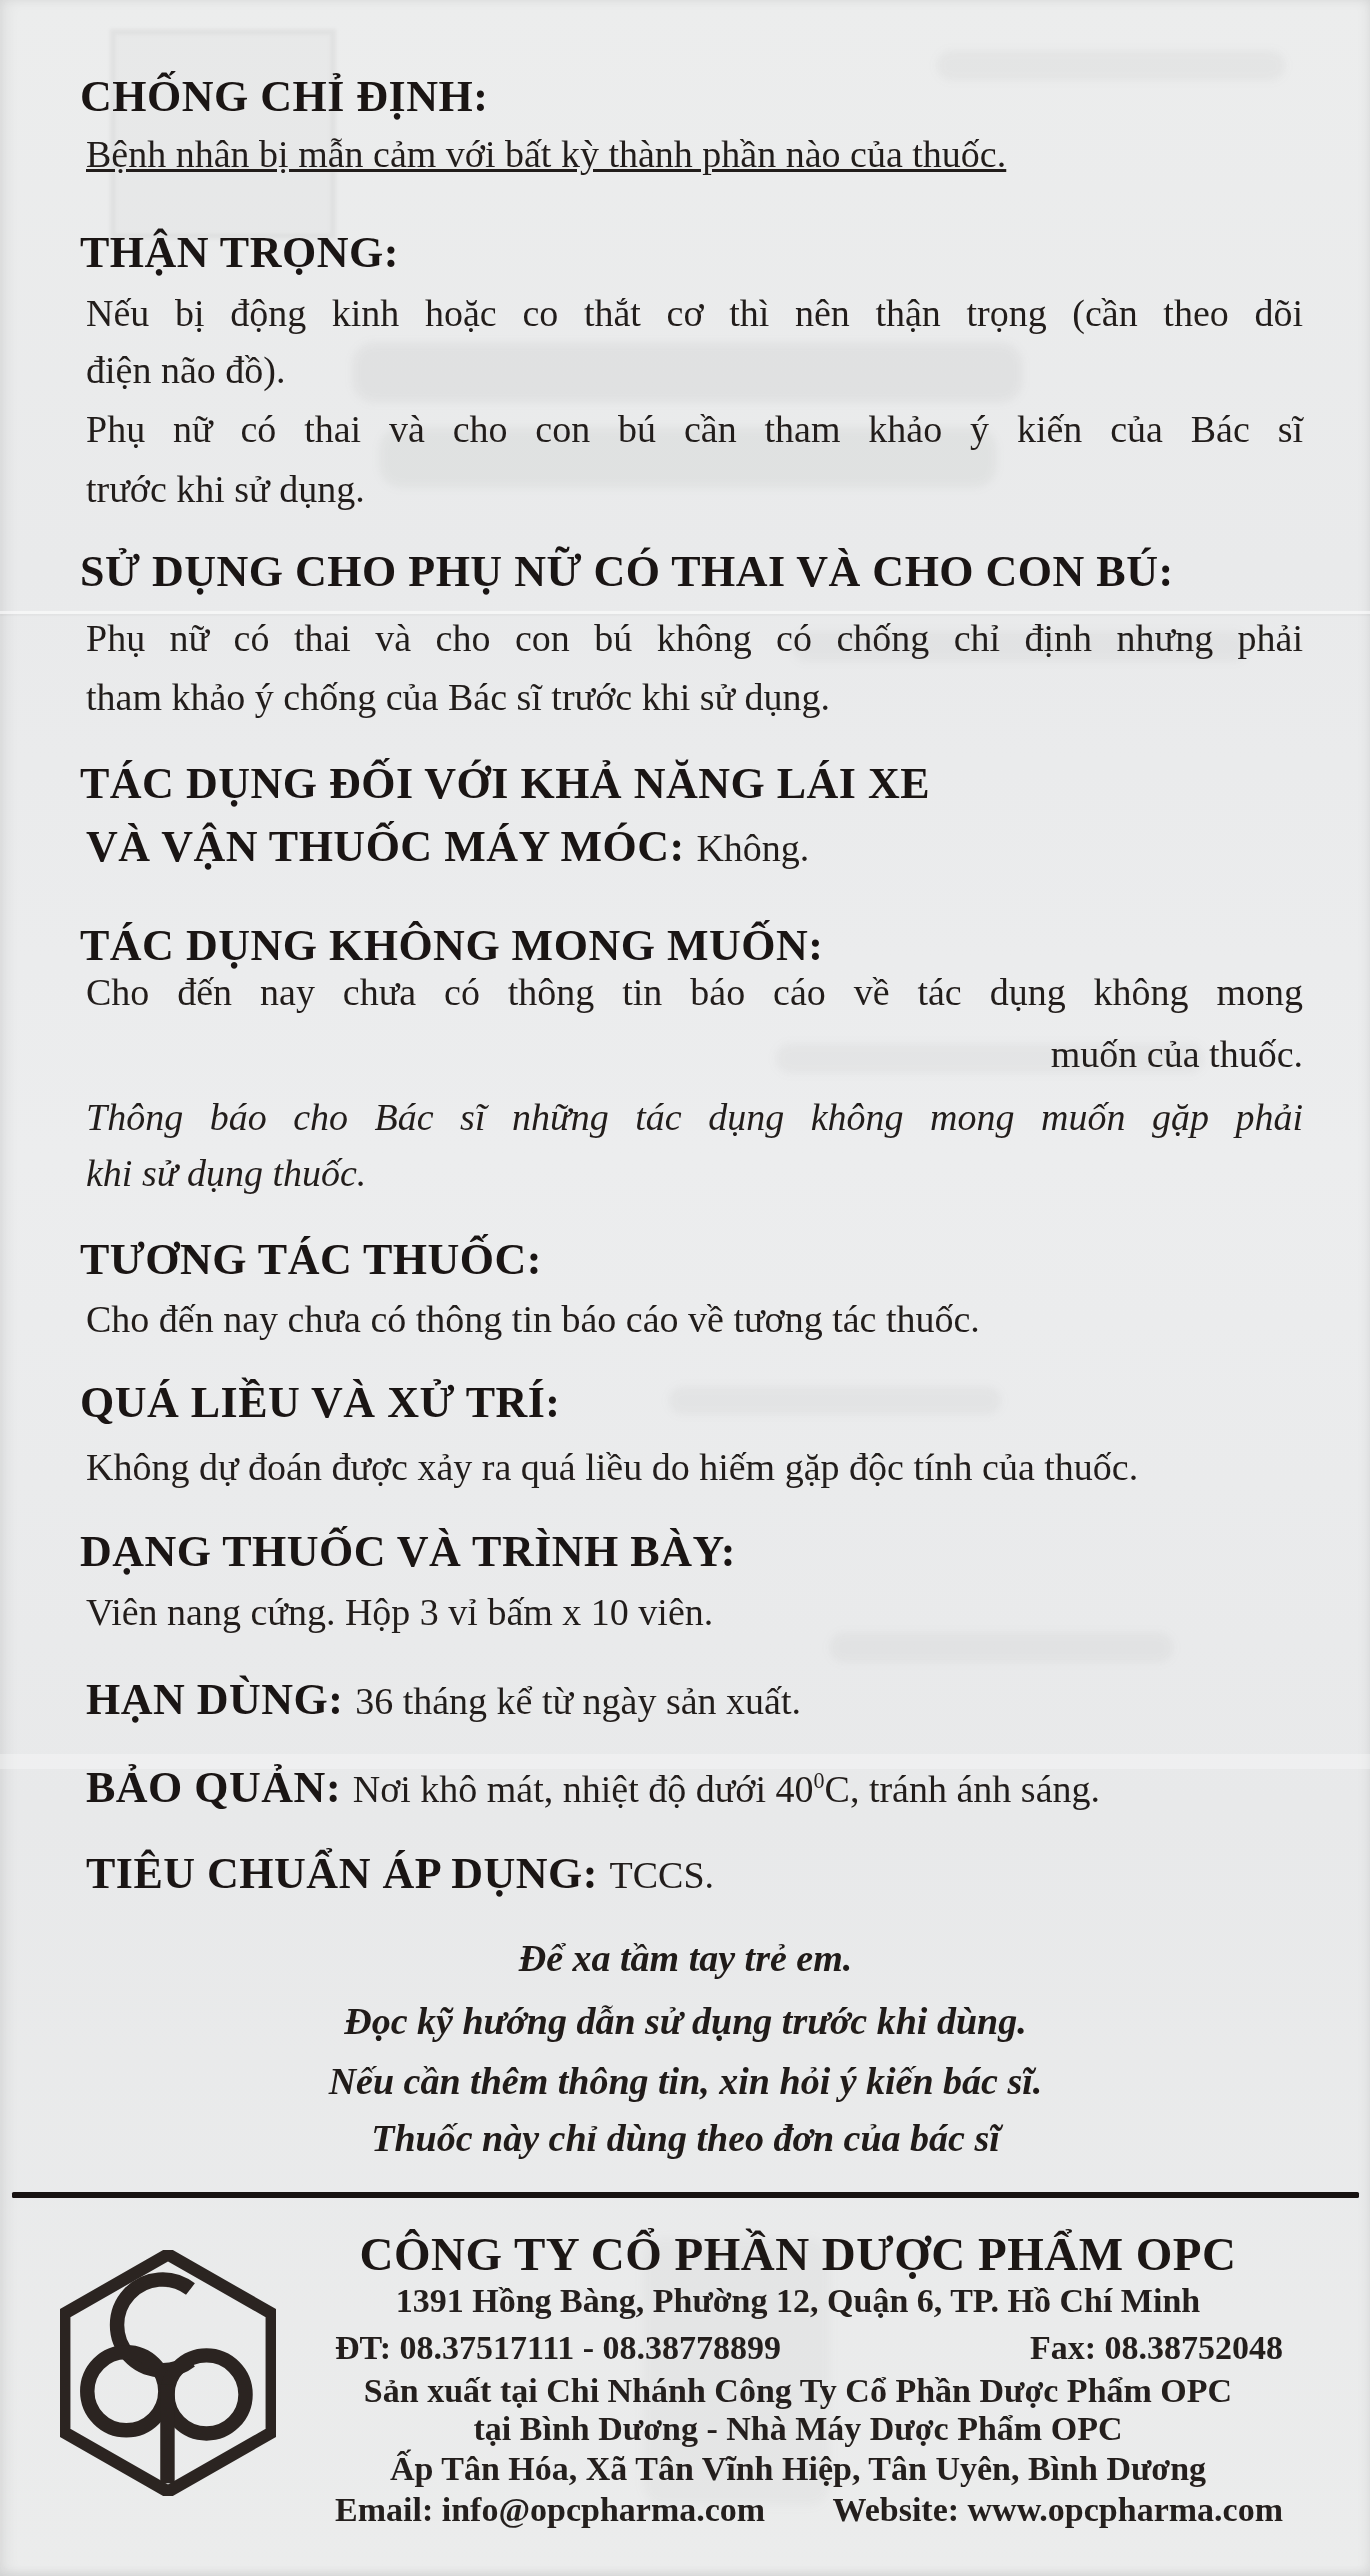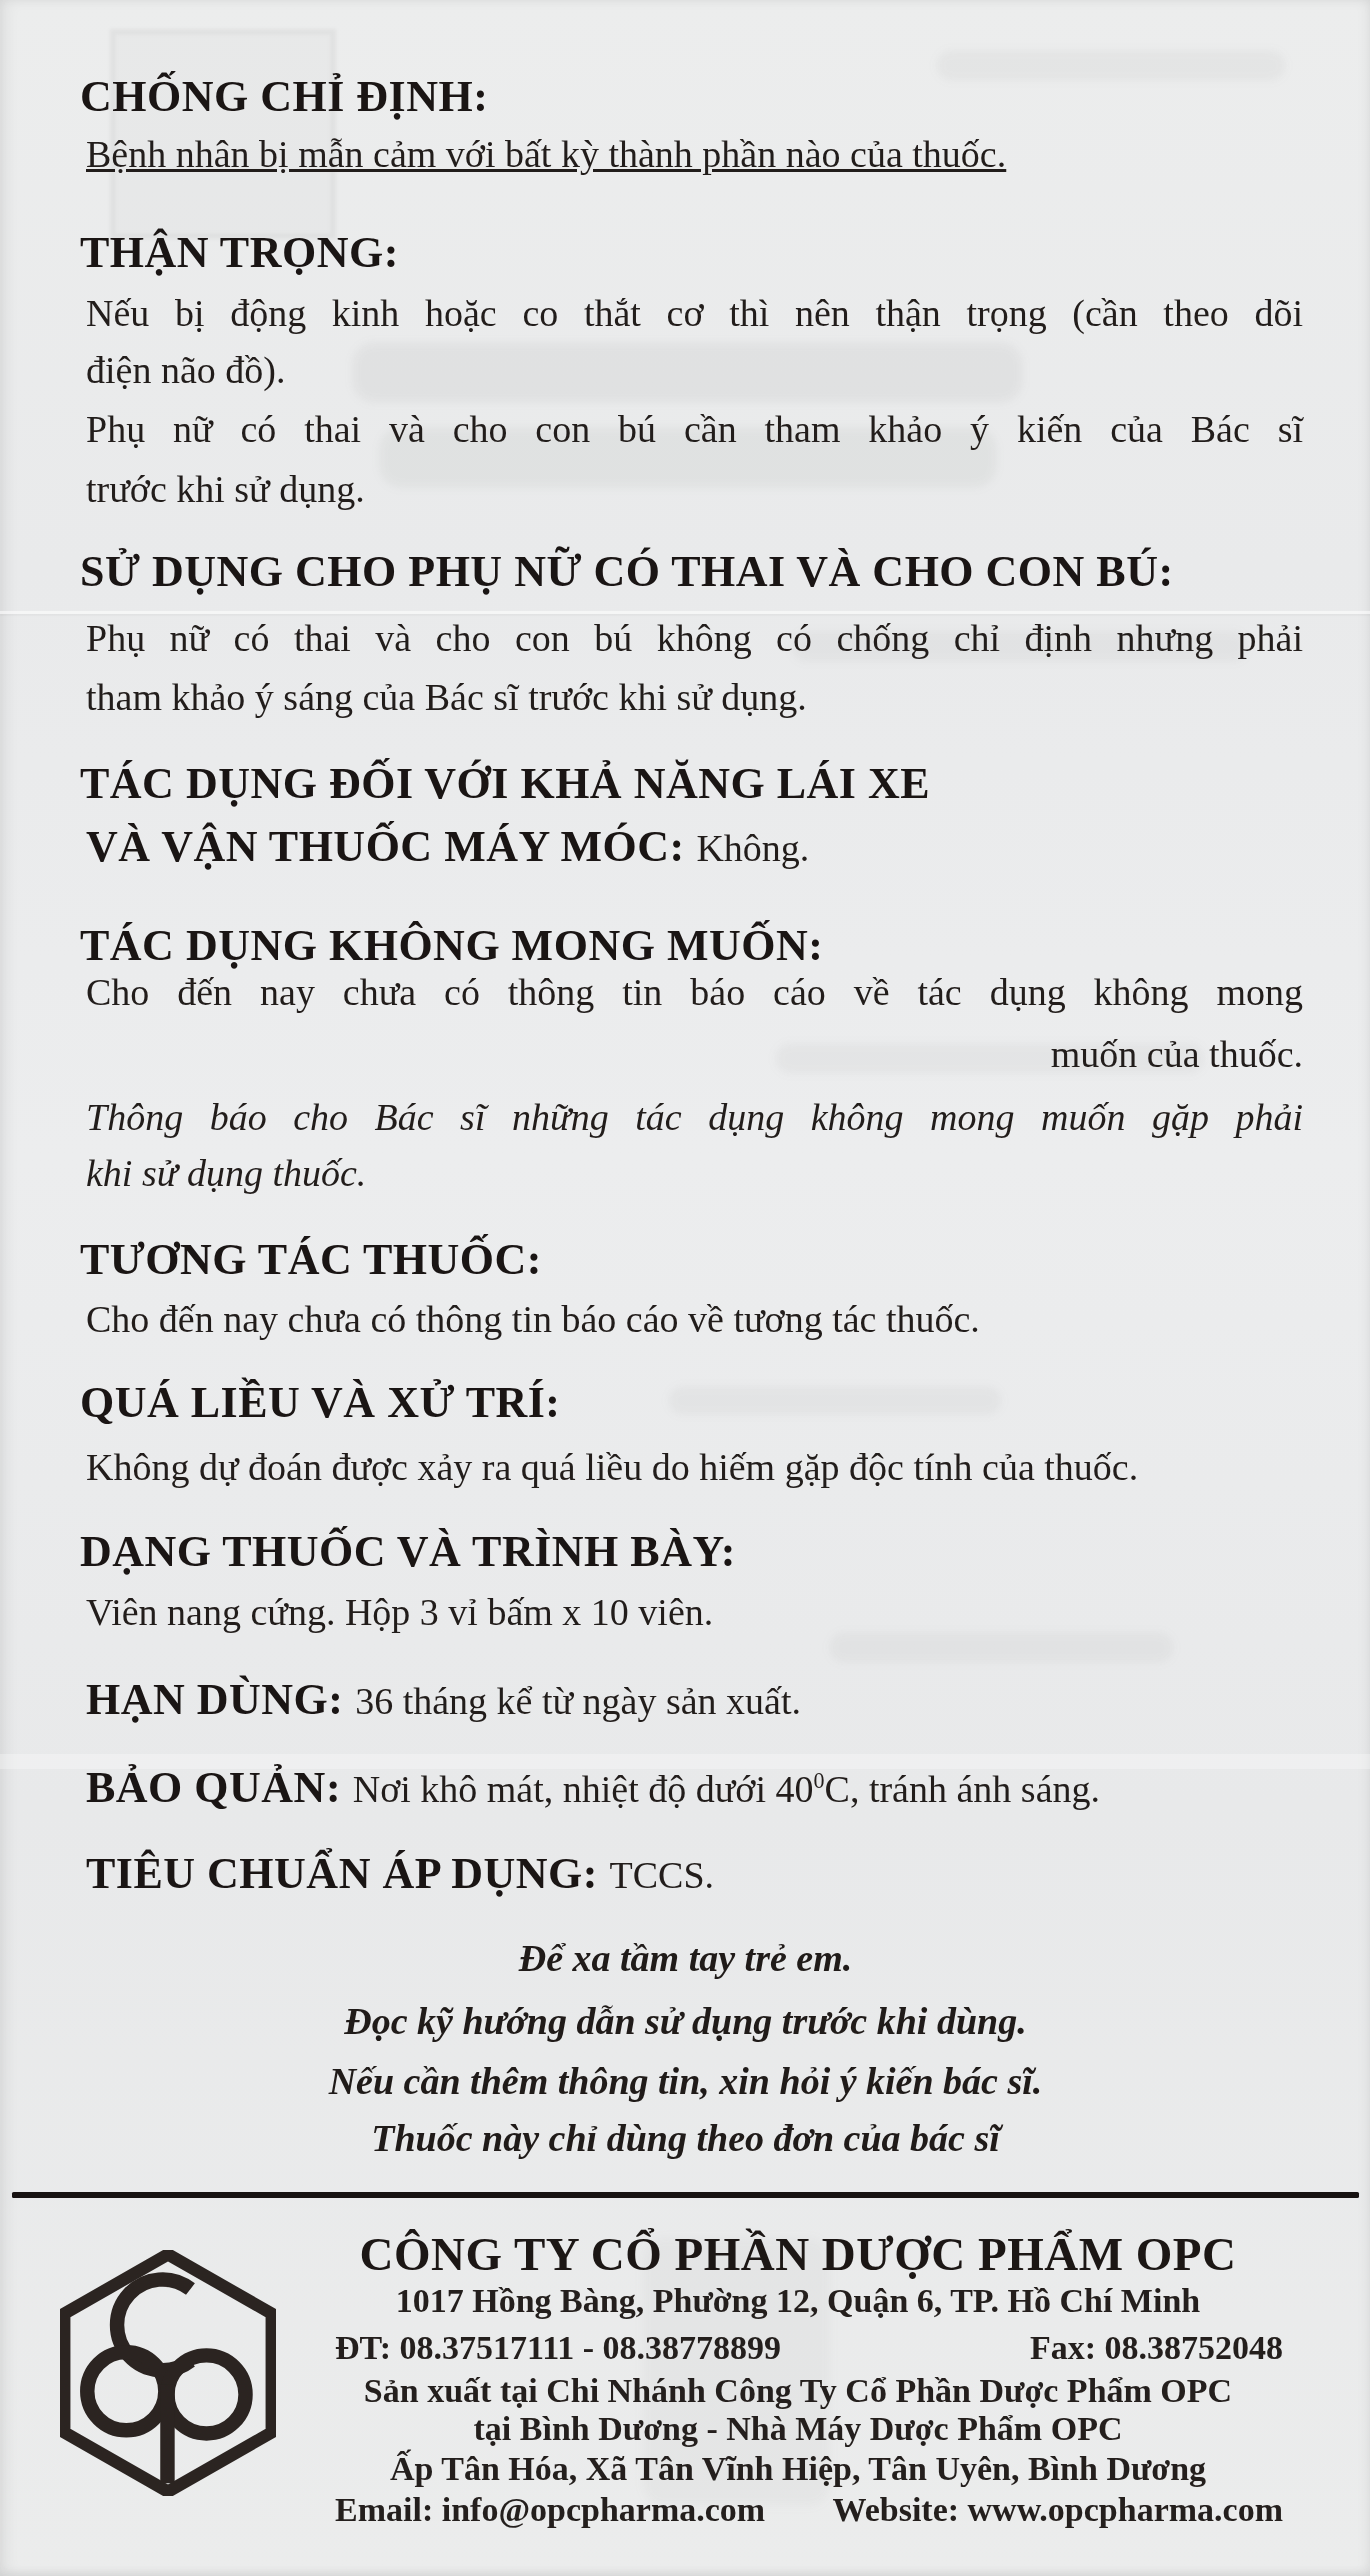--- a/index.html
+++ b/index.html
@@ -74,21 +74,21 @@
   <div class="b" style="top:132px;text-decoration:underline;">Bệnh nhân bị mẫn cảm với bất kỳ thành phần nào của thuốc.</div>
 
   <div class="h" style="top:228px;">THẬN TRỌNG:</div>
   <div class="b" style="top:348px;">điện não đồ).</div>
   <div class="b fill" style="top:291px;">Nếu bị động kinh hoặc co thắt cơ thì nên thận trọng (cần theo dõi</div>
   <div class="b fill" style="top:407px;">Phụ nữ có thai và cho con bú cần tham khảo ý kiến của Bác sĩ</div>
   <div class="b" style="top:467px;">trước khi sử dụng.</div>
 
   <div class="h" style="top:547px;">SỬ DỤNG CHO PHỤ NỮ CÓ THAI VÀ CHO CON BÚ:</div>
   <div class="b fill" style="top:616px;">Phụ nữ có thai và cho con bú không có chống chỉ định nhưng phải</div>
-  <div class="b" style="top:675px;">tham khảo ý sáng của Bác sĩ trước khi sử dụng.</div>
+  <div class="b" style="top:675px;">tham khảo ý chống của Bác sĩ trước khi sử dụng.</div>
 
   <div class="h" style="top:759px;">TÁC DỤNG ĐỐI VỚI KHẢ NĂNG LÁI XE</div>
   <div class="mix" style="top:821px;">
     <span class="lbl">VÀ VẬN THUỐC MÁY MÓC:</span>
     <span class="val">&nbsp;<span>Không.</span></span>
   </div>
 
   <div class="h" style="top:921px;">TÁC DỤNG KHÔNG MONG MUỐN:</div>
   <div class="b fill" style="top:970px;">Cho đến nay chưa có thông tin báo cáo về tác dụng không mong</div>
   <div class="b" style="top:1032px;text-align:right;">muốn của thuốc.</div>
@@ -132,21 +132,21 @@
     </g>
     <g fill="none" stroke="#2b2421" stroke-width="27">
       <path d="M 244 73 A 85 85 0 1 0 244 207"></path>
       <circle cx="124" cy="264" r="73"></circle>
       <circle cx="274" cy="270" r="73"></circle>
       <line x1="201" y1="252" x2="201" y2="436"></line>
     </g>
   </svg>
 
   <div class="f-center f-title" style="top:2227px;">CÔNG TY CỔ PHẦN DƯỢC PHẨM OPC</div>
-  <div class="f-center f-text" style="top:2282px;">1017 Hồng Bàng, Phường 12, Quận 6, TP. Hồ Chí Minh</div>
+  <div class="f-center f-text" style="top:2282px;">1391 Hồng Bàng, Phường 12, Quận 6, TP. Hồ Chí Minh</div>
   <div class="f-row" style="top:2329px;">
     <span>ĐT: 08.37517111 - 08.38778899</span>
     <span>Fax: 08.38752048</span>
   </div>
   <div class="f-center f-text" style="top:2372px;">Sản xuất tại Chi Nhánh Công Ty Cổ Phần Dược Phẩm OPC</div>
   <div class="f-center f-text" style="top:2410px;">tại Bình Dương - Nhà Máy Dược Phẩm OPC</div>
   <div class="f-center f-text" style="top:2450px;">Ấp Tân Hóa, Xã Tân Vĩnh Hiệp, Tân Uyên, Bình Dương</div>
   <div class="f-row" style="top:2491px;">
     <span>Email: info@opcpharma.com</span>
     <span>Website: www.opcpharma.com</span>

